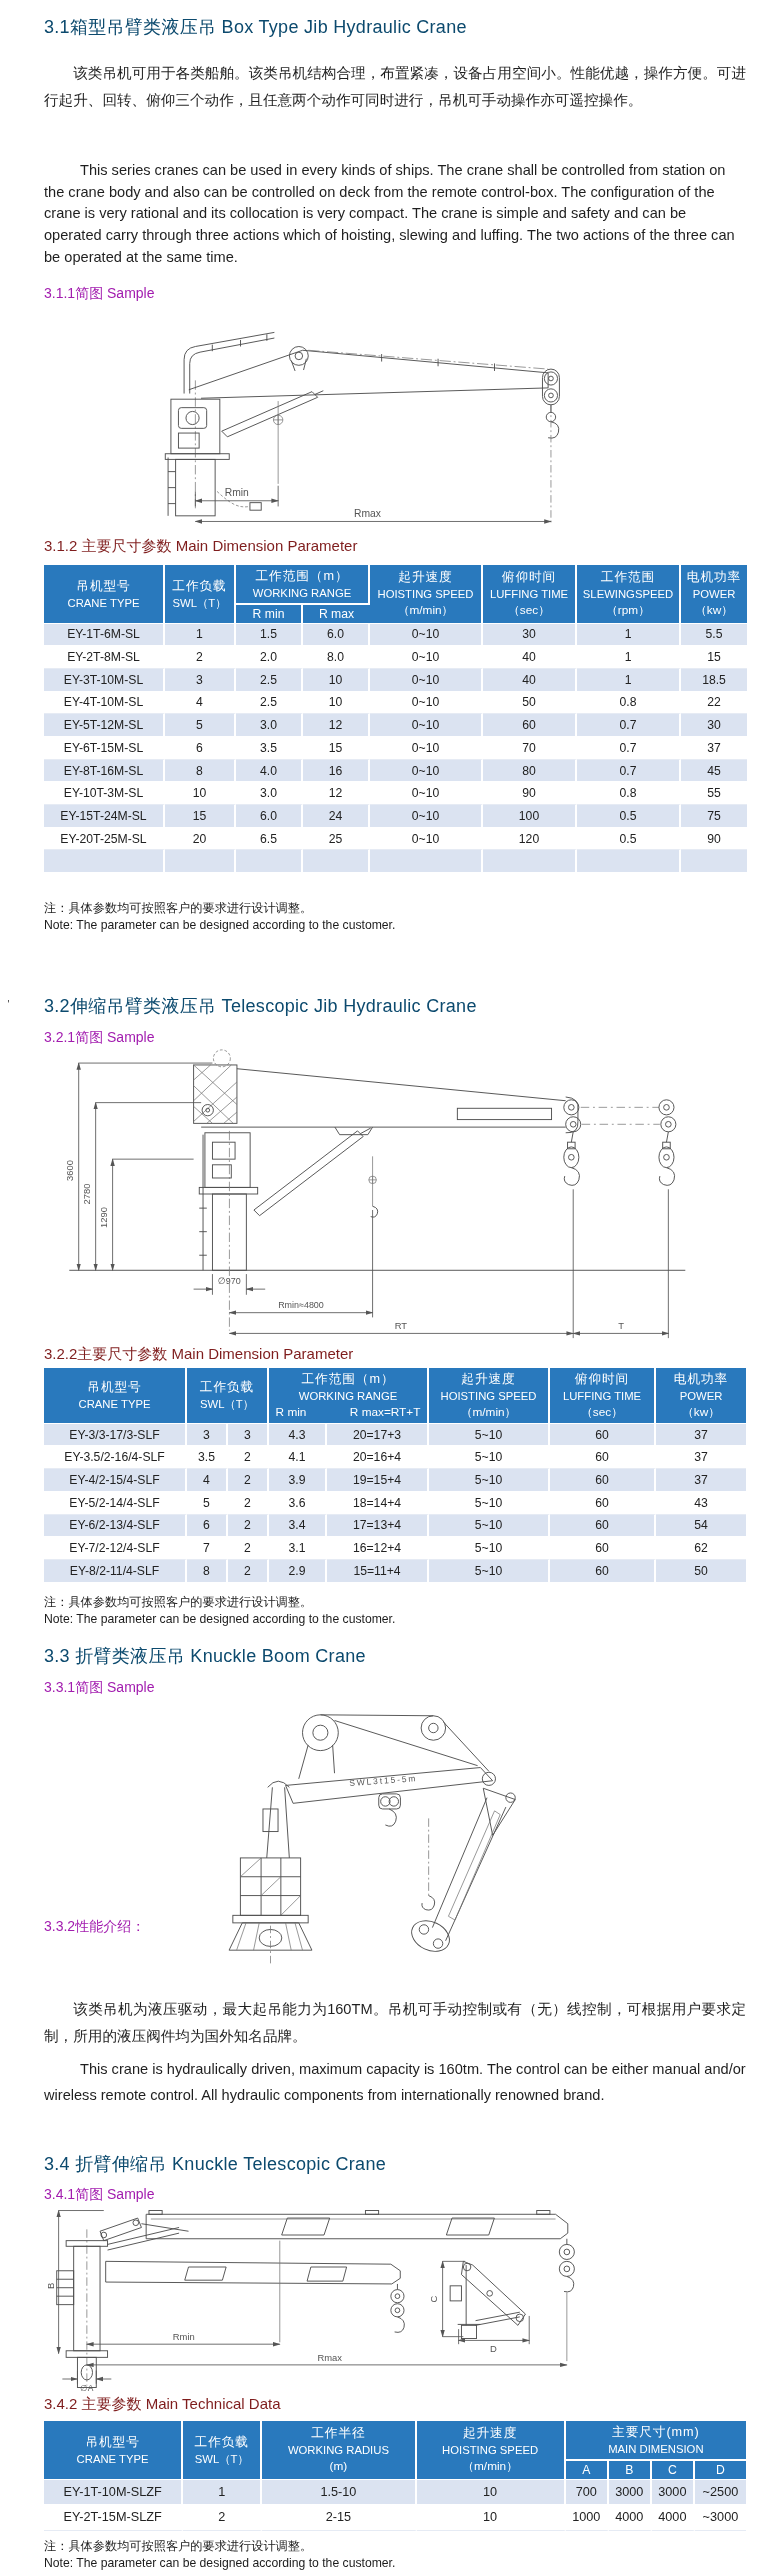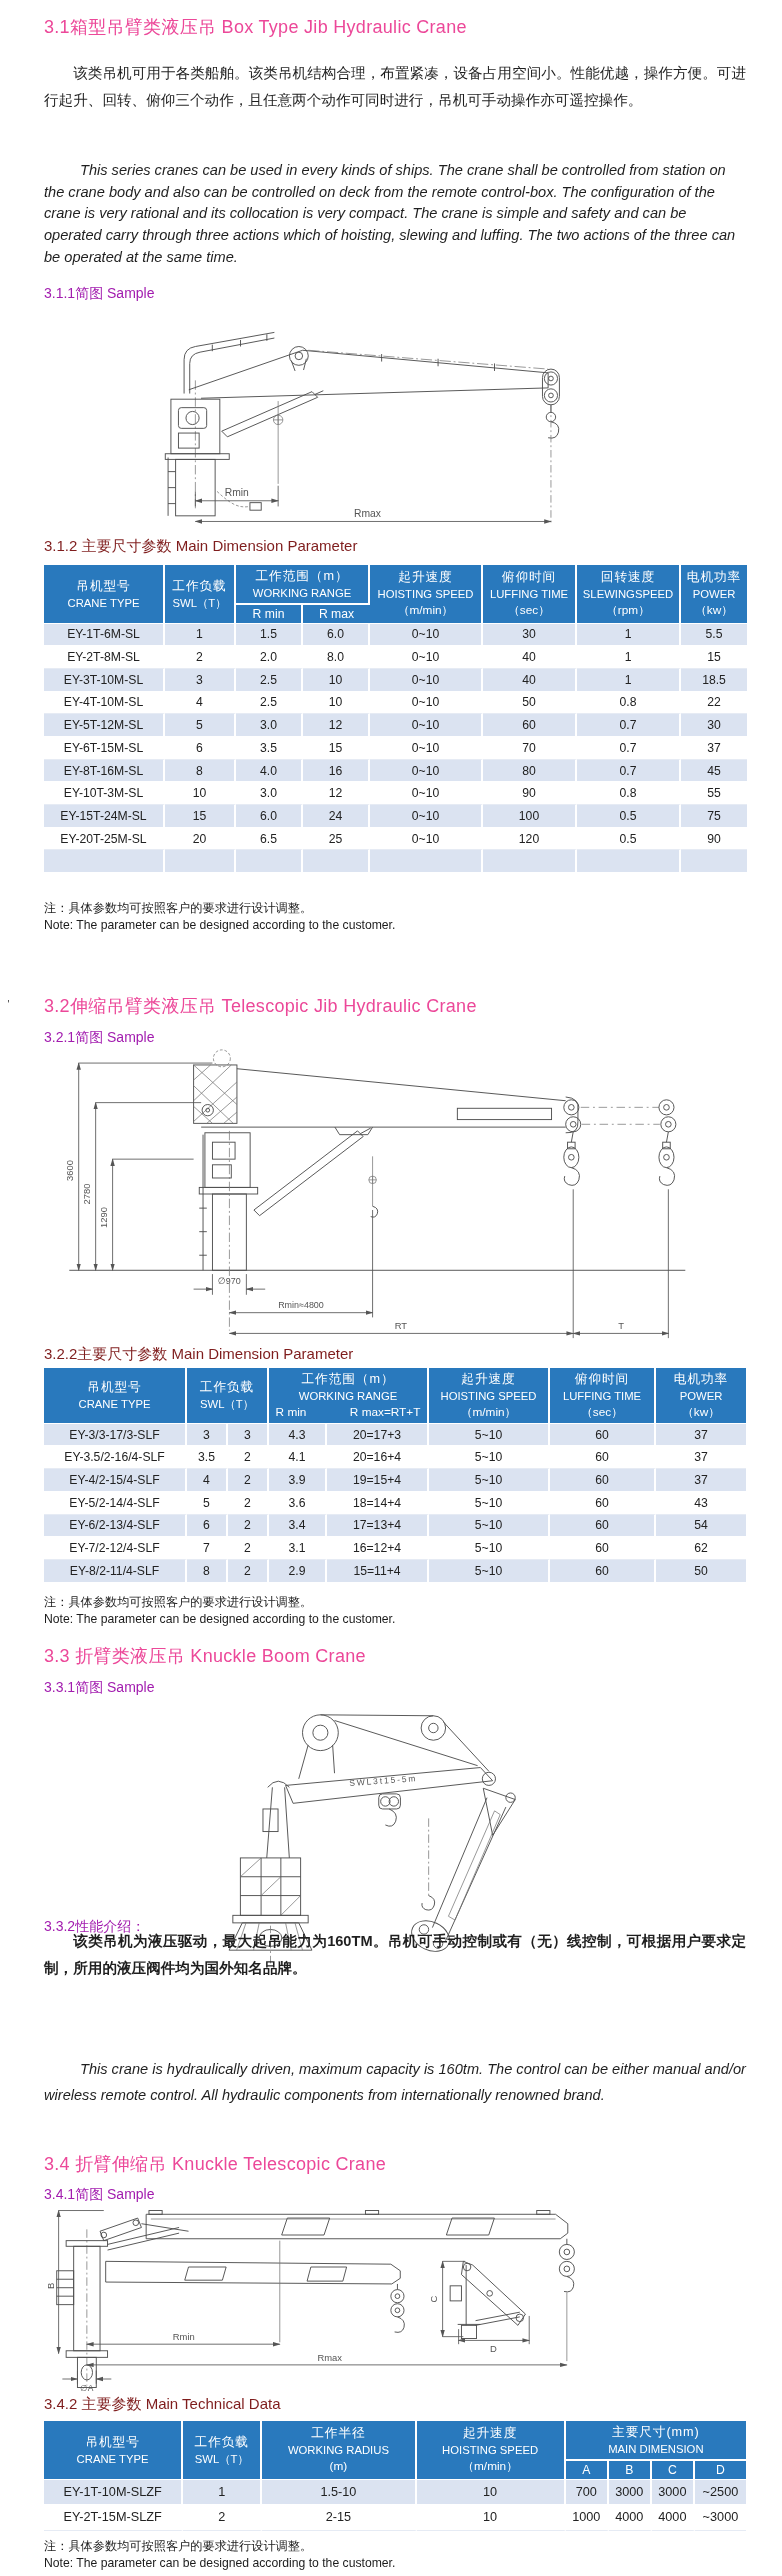--- a/index.html
+++ b/index.html
@@ -1,23 +1,23 @@
 <!DOCTYPE html>
 <html style="font-size:15px"><head>
 <meta charset="utf-8">
 <style>
   html,body{margin:0;padding:0;background:#fff;}
   body{width:782px;font-family:"Liberation Sans","DejaVu Sans",sans-serif;color:#1f1f1f;}
   .page{position:relative;width:782px;height:2576px;overflow:hidden;background:#fff;}
   .abs{position:absolute;left:44px;right:36px;}
-  h2.sec{margin:0;font-size:18px;font-weight:400;color:#ec4899;letter-spacing:0.3px;}
+  h2.sec{margin:0;font-size:18px;font-weight:400;color:#0c4a6e;letter-spacing:0.3px;}
   h3.sub{margin:0;font-size:14px;font-weight:400;color:#a21caf;}
   h3.cap{margin:0;font-size:15px;font-weight:400;color:#7f1d1d;}
   p.zh{margin:0;font-size:14.6px;line-height:27px;text-indent:2em;text-align:justify;}
-  p.en{margin:0;font-size:14.6px;line-height:21.7px;text-indent:36px;text-align:left;font-style:italic;}
+  p.en{margin:0;font-size:14.6px;line-height:21.7px;text-indent:36px;text-align:left;}
   p.en33{line-height:26px;}
   .note{font-size:12.2px;line-height:16.5px;color:#1c1c1c;}
   .stray{position:absolute;font-size:10.4px;color:#444;}
   
   table.ptable{border-collapse:separate;border-spacing:0;table-layout:fixed;width:702px;}
   table.ptable th{background:#2979bd;color:#fff;font-weight:400;padding:1.9px 0.9px;vertical-align:middle;
     border-right:2.8px solid #fff;border-bottom:1.9px solid #fff;}
   table.ptable th:last-child{border-right:0;}
   table.ptable .zh{font-size:12.7px;line-height:18px;letter-spacing:0.9px;}
   table.ptable .en{font-size:11.3px;line-height:16px;letter-spacing:0;}
@@ -137,21 +137,21 @@
             <div class="zh">起升速度</div>
             <div class="en">HOISTING SPEED</div>
             <div class="unit">（m/min）</div>
           </th>
         <th rowspan="2">
             <div class="zh">俯仰时间</div>
             <div class="en">LUFFING TIME</div>
             <div class="unit">（sec）</div>
           </th>
         <th rowspan="2">
-            <div class="zh">回转速度</div>
+            <div class="zh">工作范围</div>
             <div class="en">SLEWINGSPEED</div>
             <div class="unit">（rpm）</div>
           </th>
         <th rowspan="2">
             <div class="zh">电机功率</div>
             <div class="en">POWER</div>
             <div class="unit">（kw）</div>
           </th>
       </tr>
       <tr>
@@ -534,21 +534,21 @@
       <circle class="ln" cx="354" cy="112" r="5"></circle>
         <circle class="ln" cx="363" cy="112" r="5"></circle>
       <path class="ln" d="M358,120 q10,4 7,13 q-3,8 -11,4"></path>
       <line class="thin" x1="400" y1="130" x2="400" y2="212" stroke-dasharray="9 3 2 3"></line>
       <path class="ln" d="M400,212 q8,3 6,10 q-2,7 -9,5 q-5,-2 -4,-7"></path>
       <text x="352" y="93" font-size="9" letter-spacing="2" text-anchor="middle" transform="rotate(-4 352 93)">SWL3t15-5m</text>
     </g>
   </svg>
 
   <h3 class="sub abs" style="top:1918px;">3.3.2性能介绍：</h3>
-  <p class="zh abs" style="top:1928px;font-weight:bold;">该类吊机为液压驱动，最大起吊能力为160TM。吊机可手动控制或有（无）线控制，可根据用户要求定制，所用的液压阀件均为国外知名品牌。</p>
+  <p class="zh abs" style="top:1996px;">该类吊机为液压驱动，最大起吊能力为160TM。吊机可手动控制或有（无）线控制，可根据用户要求定制，所用的液压阀件均为国外知名品牌。</p>
   <p class="en en33 abs" style="top:2056px;">This crane is hydraulically driven, maximum capacity is 160tm. The control can be either manual and/or wireless remote control. All hydraulic components from internationally renowned brand.</p>
 
   <h2 class="sec abs" style="top:2152px;">3.4 折臂伸缩吊 Knuckle Telescopic Crane</h2>
   <h3 class="sub abs" style="top:2186px;">3.4.1简图 Sample</h3>
 
   <svg class="abs" style="top:2203px;left:47px;right:auto;" width="603" height="192" viewBox="0 0 640 204">
     <defs>
       <marker id="ar4" markerWidth="9" markerHeight="7" refX="8" refY="3" orient="auto-start-reverse">
         <path d="M9,3 L0,0.4 L0,5.6 Z" fill="#555"></path>
       </marker>

